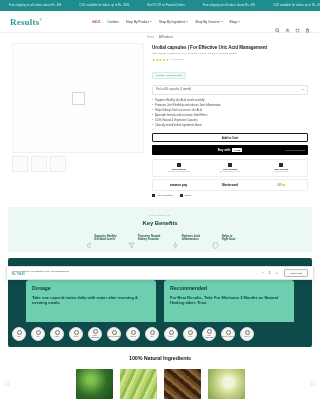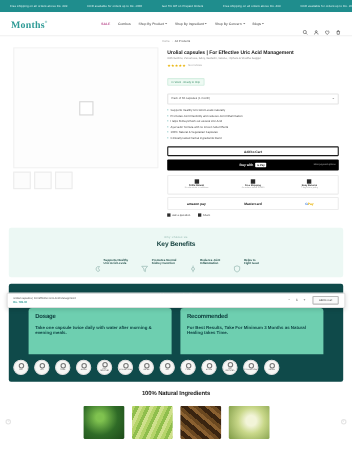--- a/index.html
+++ b/index.html
@@ -201,21 +201,21 @@
       <div class="announce-item">Free shipping on all orders above Rs. 499</div>
       <div class="announce-item">COD available for orders up to Rs. 2000</div>
       <div class="announce-item">Get 5% Off on Prepaid Orders</div>
       <div class="announce-item">Free shipping on all orders above Rs. 499</div>
       <div class="announce-item">COD available for orders up to Rs. 2000</div>
 
     </div>
   </div>
 
   <div class="header">
-    <div class="logo"><span>Months</span><span class="tm">®</span></div>
+    <div class="logo"><span>Results</span><span class="tm">®</span></div>
     <div class="nav">
       <div class="nav-item sale">
           <span>SALE</span>
         </div>
       <div class="nav-item">
           <span>Combos</span>
         </div>
       <div class="nav-item">
           <span>Shop By Product</span>
           <i class="caret"></i>

